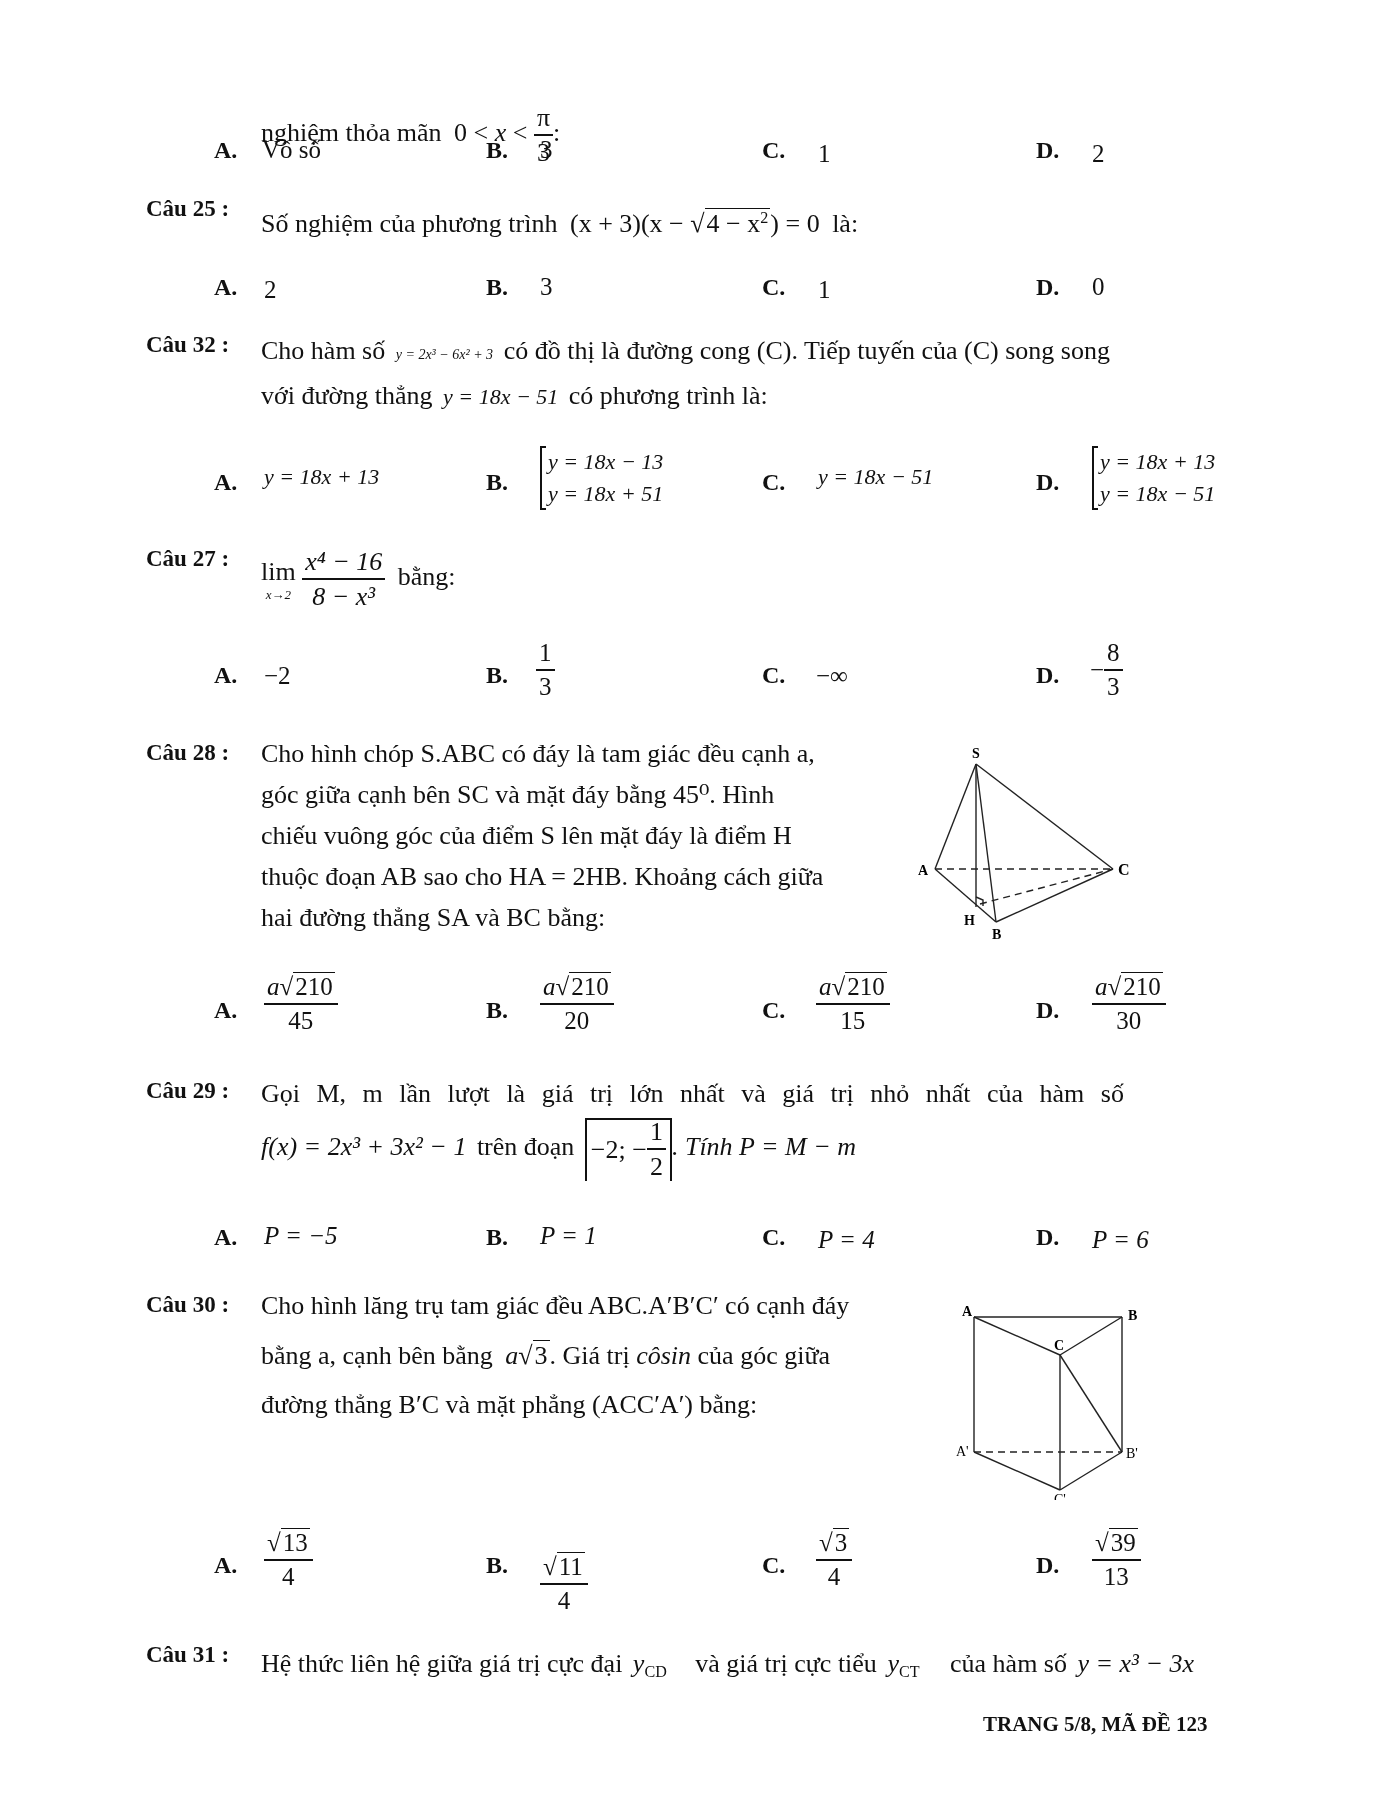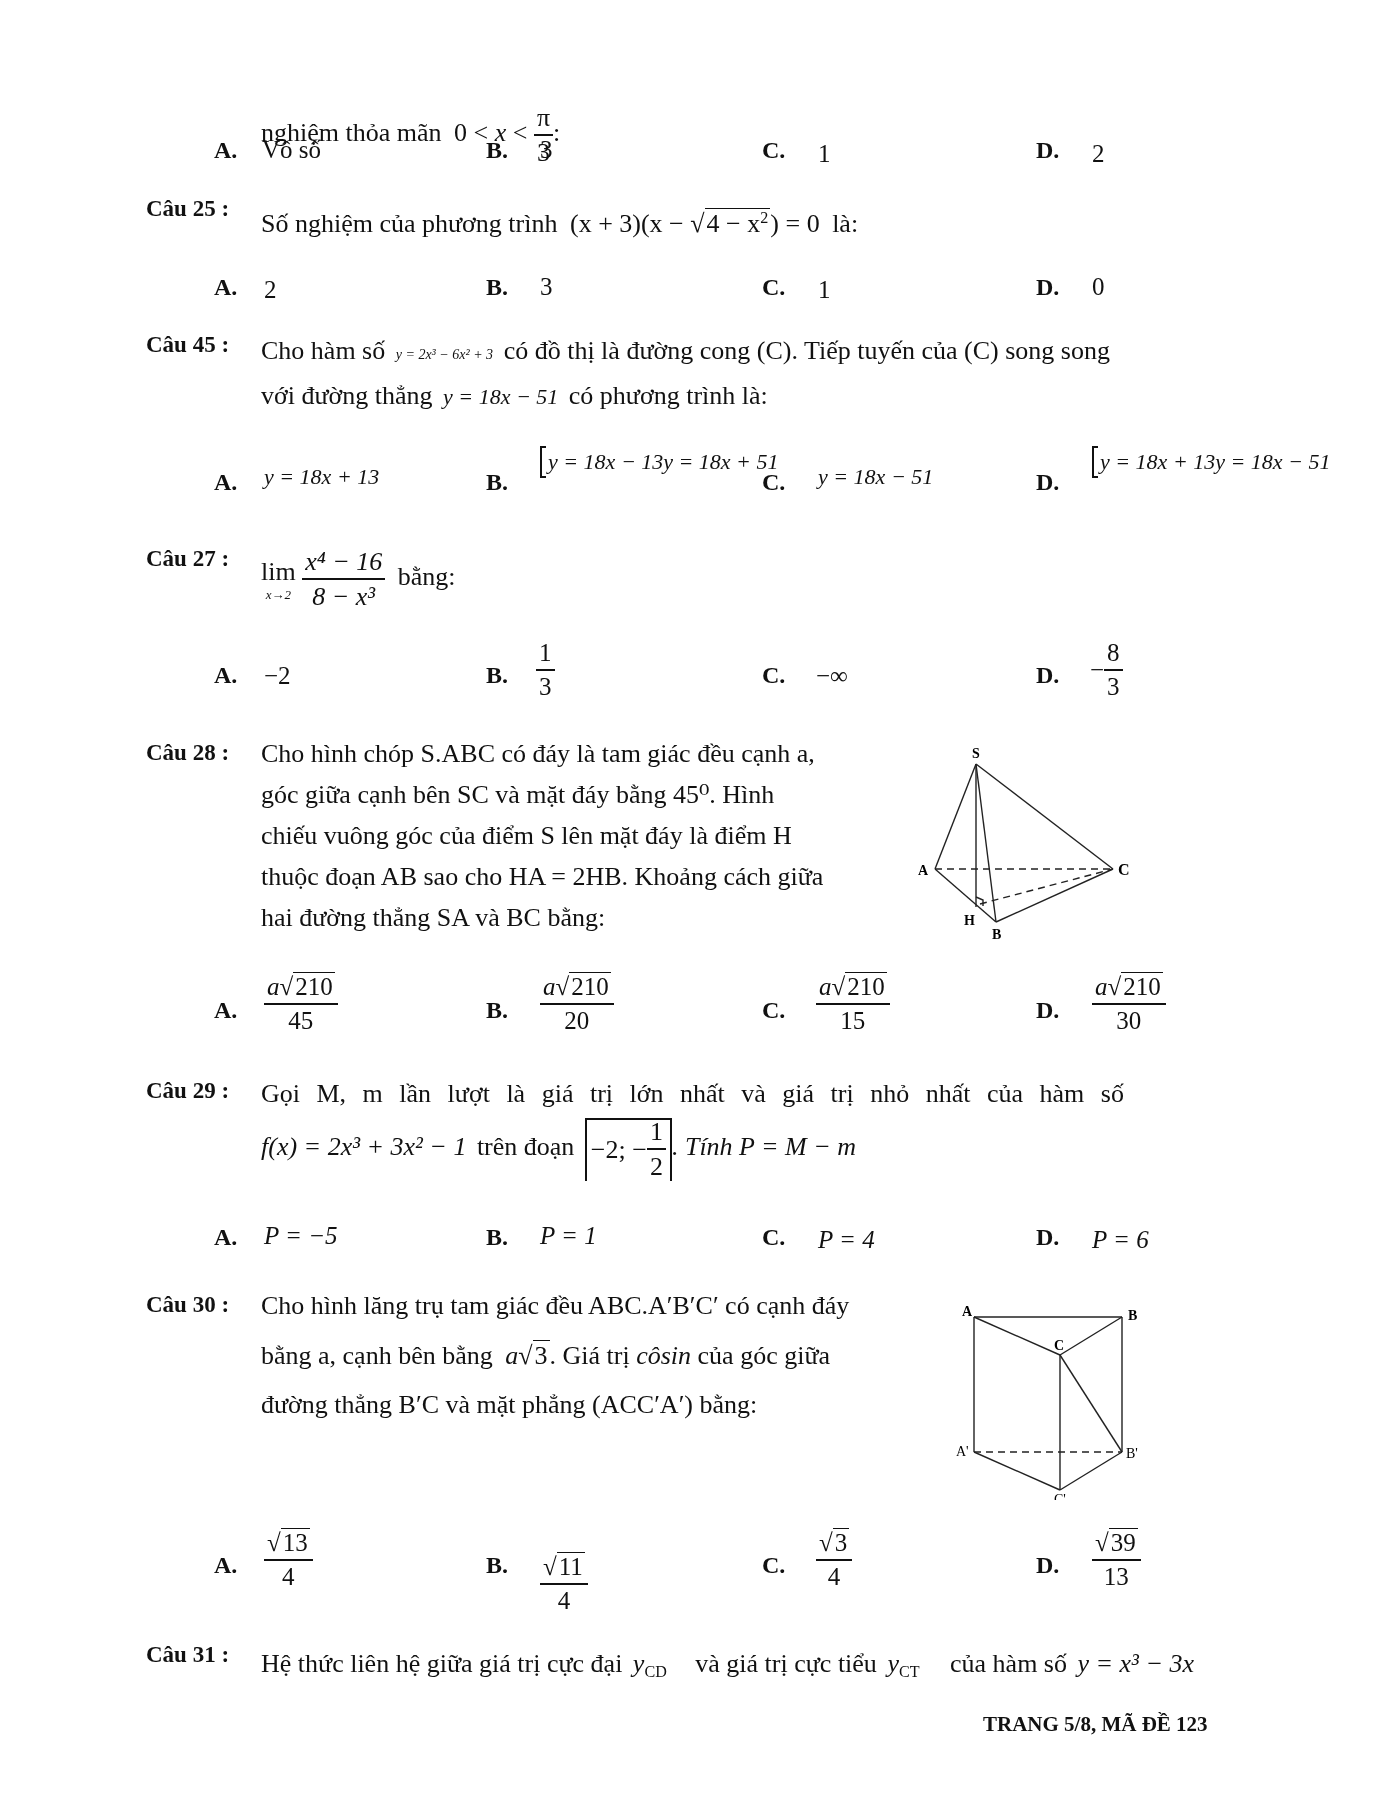--- a/index.html
+++ b/index.html
@@ -11,21 +11,21 @@
   .opt-letter { font-weight: bold; font-size: 24px; position: absolute; }
   .opt-val { font-size: 25px; position: absolute; white-space: nowrap; }
   i.m { font-style: italic; }
   sup { font-size: 0.62em; vertical-align: 0.55em; line-height: 0; }
   sub { font-size: 0.62em; vertical-align: -0.3em; line-height: 0; }
   .frac { display: inline-flex; flex-direction: column; align-items: center; vertical-align: middle; line-height: 1.05; }
   .frac .num { padding: 0 3px 3px 3px; border-bottom: 2px solid #111; }
   .frac .den { padding: 3px 3px 0 3px; }
   .sqrt { display: inline-block; }
   .sqrt .rad { border-top: 1.6px solid #111; padding: 0 2px; }
-  .sysbr { display: inline-flex; flex-direction: row; border-left: 2px solid #111; padding-left: 6px; position: relative; line-height: 1.45; }
+  .sysbr { display: inline-flex; flex-direction: column; border-left: 2px solid #111; padding-left: 6px; position: relative; line-height: 1.45; }
   .sysbr::before, .sysbr::after { content: ""; position: absolute; left: -2px; width: 6px; border-top: 2px solid #111; }
   .sysbr::before { top: 0; }
   .sysbr::after { bottom: 0; }
   .bracket { display: inline-flex; align-items: center; border-left: 2px solid #111; border-right: 2px solid #111; padding: 0 4px; position: relative; vertical-align: middle; }
   .bracket::before, .bracket::after { content: ""; position: absolute; left: -2px; right: -2px; height: 0; }
   .bracket::before { top: 0; border-top: 2px solid #111; border-left: 0; }
   .footer { position: absolute; font-weight: bold; font-size: 21px; white-space: nowrap; }
   svg text { font-family: "Liberation Serif", serif; }
 </style>
 </head>
@@ -61,21 +61,21 @@
   <span class="opt-letter" style="left:214px;top:274px;">A.</span>
   <span class="opt-val" style="left:264px;top:276px;">2</span>
   <span class="opt-letter" style="left:486px;top:274px;">B.</span>
   <span class="opt-val" style="left:540px;top:273px;">3</span>
   <span class="opt-letter" style="left:762px;top:274px;">C.</span>
   <span class="opt-val" style="left:818px;top:276px;">1</span>
   <span class="opt-letter" style="left:1036px;top:274px;">D.</span>
   <span class="opt-val" style="left:1092px;top:273px;">0</span>
 </div>
 
-<span class="q-label" style="top:332px;">Câu 45 :</span>
+<span class="q-label" style="top:332px;">Câu 32 :</span>
 <div class="text" style="top:335px;">
   <span>Cho hàm số</span>
   <i class="m" style="font-size:14px;margin:0 4px;">y = 2x³ − 6x² + 3</i>
   <span>có đồ thị là đường cong (C). Tiếp tuyến của (C) song song</span>
 </div>
 <div class="text" style="top:380px;">
   <span>với đường thẳng</span>
   <i class="m" style="font-size:22px;margin:0 4px;">y = 18x − 51</i>
   <span>có phương trình là:</span>
 </div>

